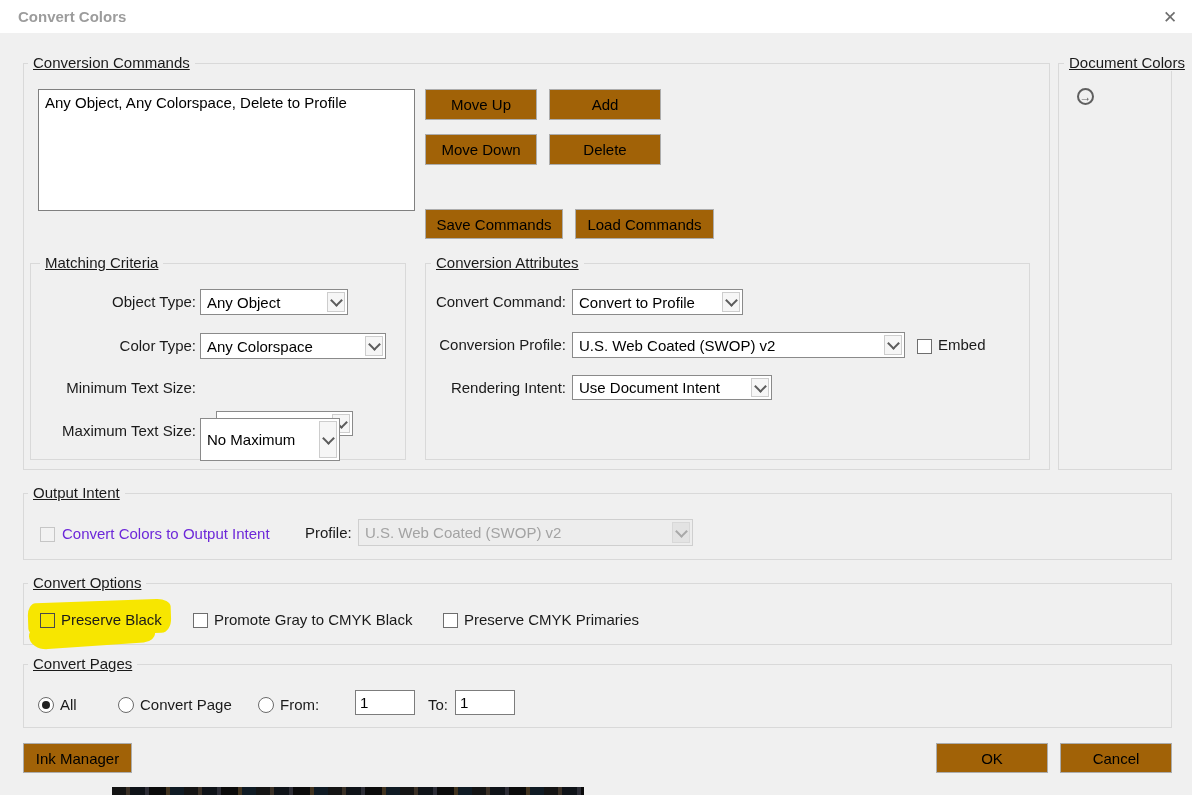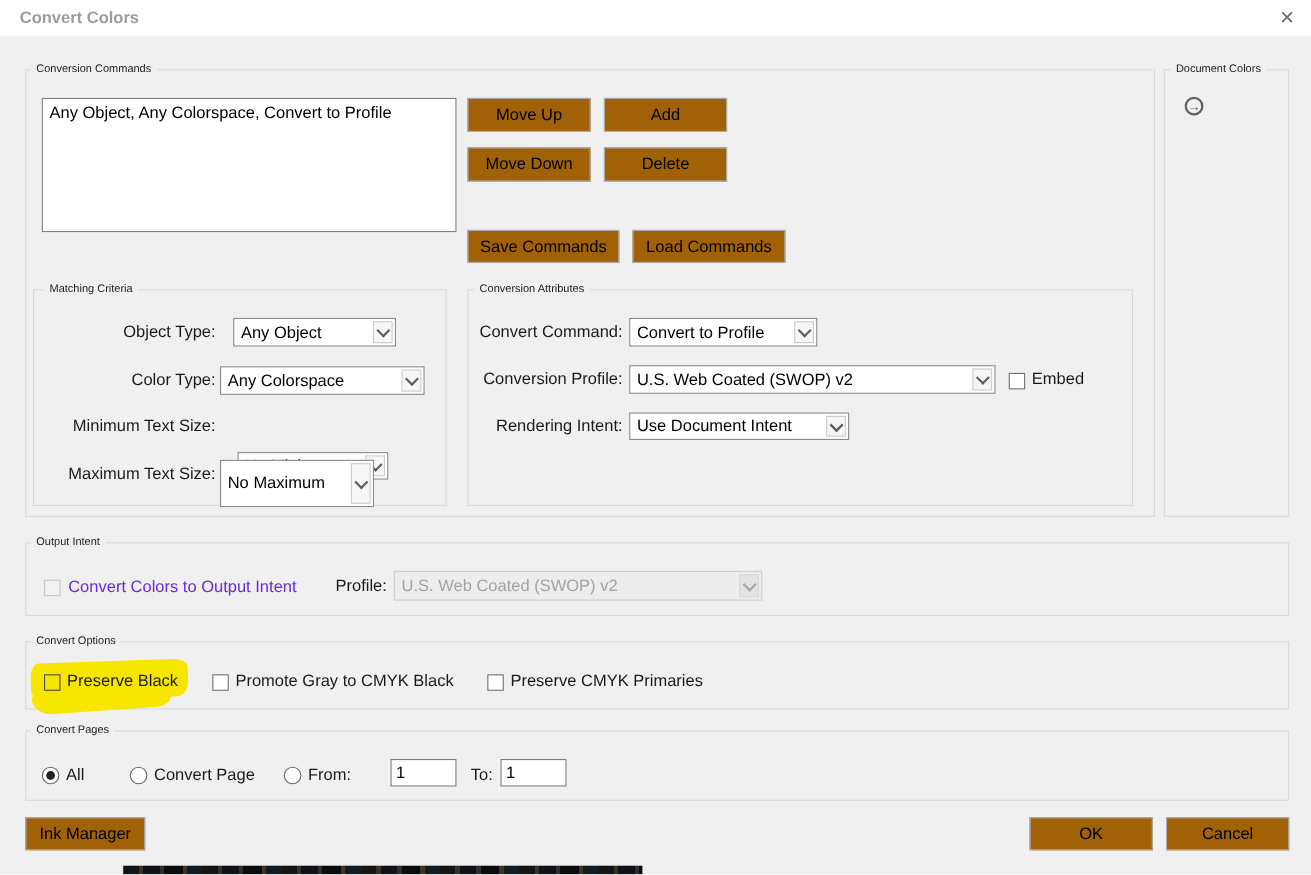--- a/index.html
+++ b/index.html
@@ -1,20 +1,20 @@
 <!DOCTYPE html>
 <html><head>
 <meta charset="utf-8">
 <style>
   html,body{margin:0;padding:0;}
   body{font-family:"Liberation Sans","DejaVu Sans",sans-serif;background:#fff;}
   #stage{position:relative;width:1192px;height:795px;overflow:hidden;background:#ffffff;}
   #body-bg{position:absolute;left:0;top:33px;right:0;bottom:0;background:#f0f0f0;}
   .gbox{position:absolute;border:1px solid #d9d9d9;box-sizing:border-box;}
-  .glabel{position:absolute;font-size:10px;color:#1a1a1a;background:#f0f0f0;padding:0 5px;line-height:16px;white-space:nowrap;}
+  .glabel{position:absolute;font-size:15px;color:#1a1a1a;background:#f0f0f0;padding:0 5px;line-height:16px;white-space:nowrap;text-decoration:underline;}
   .lbl{position:absolute;font-size:15px;color:#1a1a1a;line-height:26px;height:26px;white-space:nowrap;}
   .flabel{position:absolute;font-size:15px;color:#1a1a1a;line-height:26px;height:26px;text-align:right;white-space:nowrap;}
   .btn{position:absolute;background:#a16207;border:1px solid #acacac;font-size:15px;font-family:inherit;color:#000;display:flex;align-items:center;justify-content:center;box-sizing:border-box;padding:0;cursor:default;}
   .combo{position:absolute;background:#fff;border:1px solid #8a8a8a;box-sizing:border-box;font-size:15px;color:#000;}
   .combo-val{position:absolute;left:6px;right:24px;top:0;bottom:0;display:flex;align-items:center;white-space:nowrap;overflow:hidden;}
   .combo-arrow{position:absolute;top:2px;right:2px;bottom:2px;width:18px;background:#f6f6f6;border:1px solid #cdcdcd;box-sizing:border-box;display:flex;align-items:center;justify-content:center;}
   .chev{width:7px;height:7px;border-right:2px solid #5c5c5c;border-bottom:2px solid #5c5c5c;transform:rotate(45deg);margin-top:-3px;}
   .combo.disabled{background:#ededed;border-color:#cfcfcf;color:#a3a3a3;}
   .combo.disabled .combo-arrow{background:#e3e3e3;border-color:#d8d8d8;}
   .combo.disabled .chev{border-color:#a8a8a8;}
@@ -43,35 +43,35 @@
 
   <div id="dlg-title">Convert Colors</div>
   <div id="close-x">✕</div>
 
   <div id="body-bg"></div>
 
   <div class="gbox" style="left:23px;top:63px;width:1027px;height:407px;"></div>
   <div class="glabel" style="left:28px;top:55px;">Conversion Commands</div>
 
   <div class="listbox" style="left:38px;top:89px;width:377px;height:122px;">
-    <div class="listitem">Any Object, Any Colorspace, Convert to Profile</div>
+    <div class="listitem">Any Object, Any Colorspace, Delete to Profile</div>
   </div>
 
   <button class="btn" style="left:425px;top:89px;width:112px;height:31px;">Move Up</button>
   <button class="btn" style="left:549px;top:89px;width:112px;height:31px;">Add</button>
   <button class="btn" style="left:425px;top:134px;width:112px;height:31px;">Move Down</button>
   <button class="btn" style="left:549px;top:134px;width:112px;height:31px;">Delete</button>
   <button class="btn" style="left:425px;top:209px;width:138px;height:30px;">Save Commands</button>
   <button class="btn" style="left:575px;top:209px;width:139px;height:30px;">Load Commands</button>
 
   <div class="gbox" style="left:30px;top:263px;width:376px;height:197px;"></div>
   <div class="glabel" style="left:40px;top:255px;">Matching Criteria</div>
 
   <div class="flabel" style="left:30px;top:289px;width:166px;">Object Type:</div>
-  <div class="combo" style="left:212px;top:289px;width:148px;height:26px;">
+  <div class="combo" style="left:200px;top:289px;width:148px;height:26px;">
     <span class="combo-val">Any Object</span>
     <span class="combo-arrow">
         <span class="chev"></span>
       </span>
   </div>
 
   <div class="flabel" style="left:30px;top:333px;width:166px;">Color Type:</div>
   <div class="combo" style="left:200px;top:333px;width:186px;height:26px;">
     <span class="combo-val">Any Colorspace</span>
     <span class="combo-arrow">

